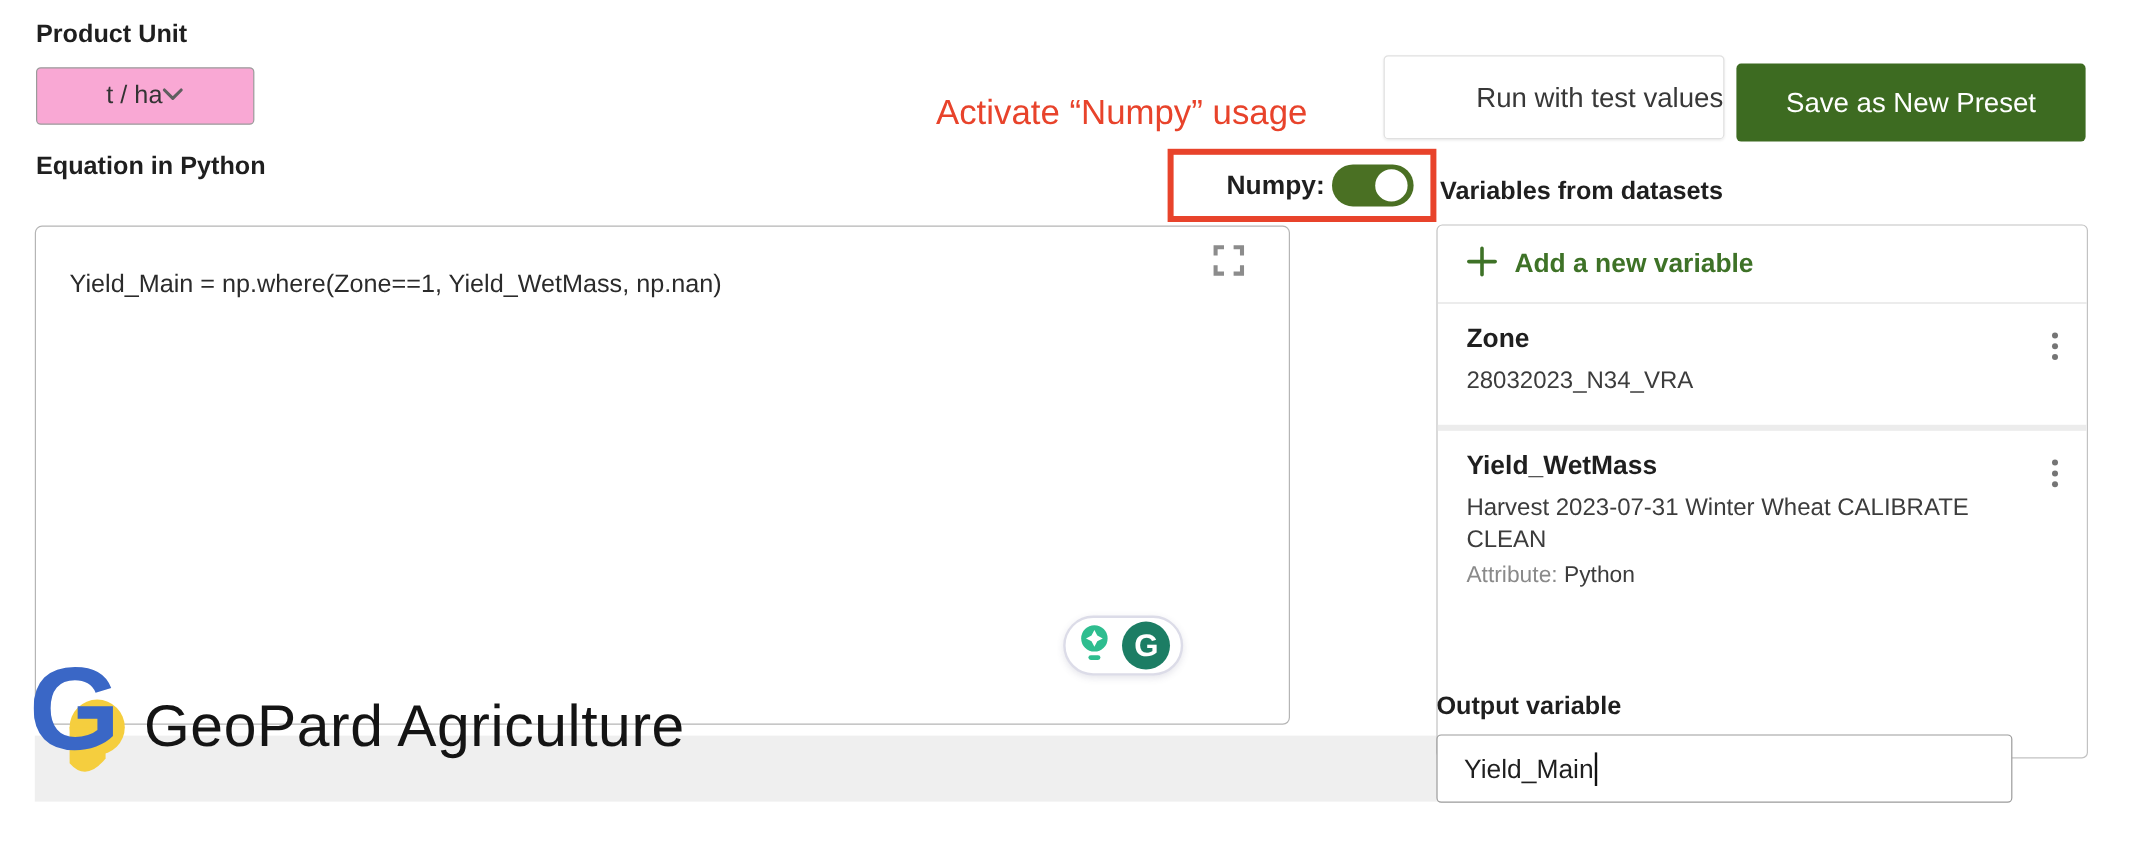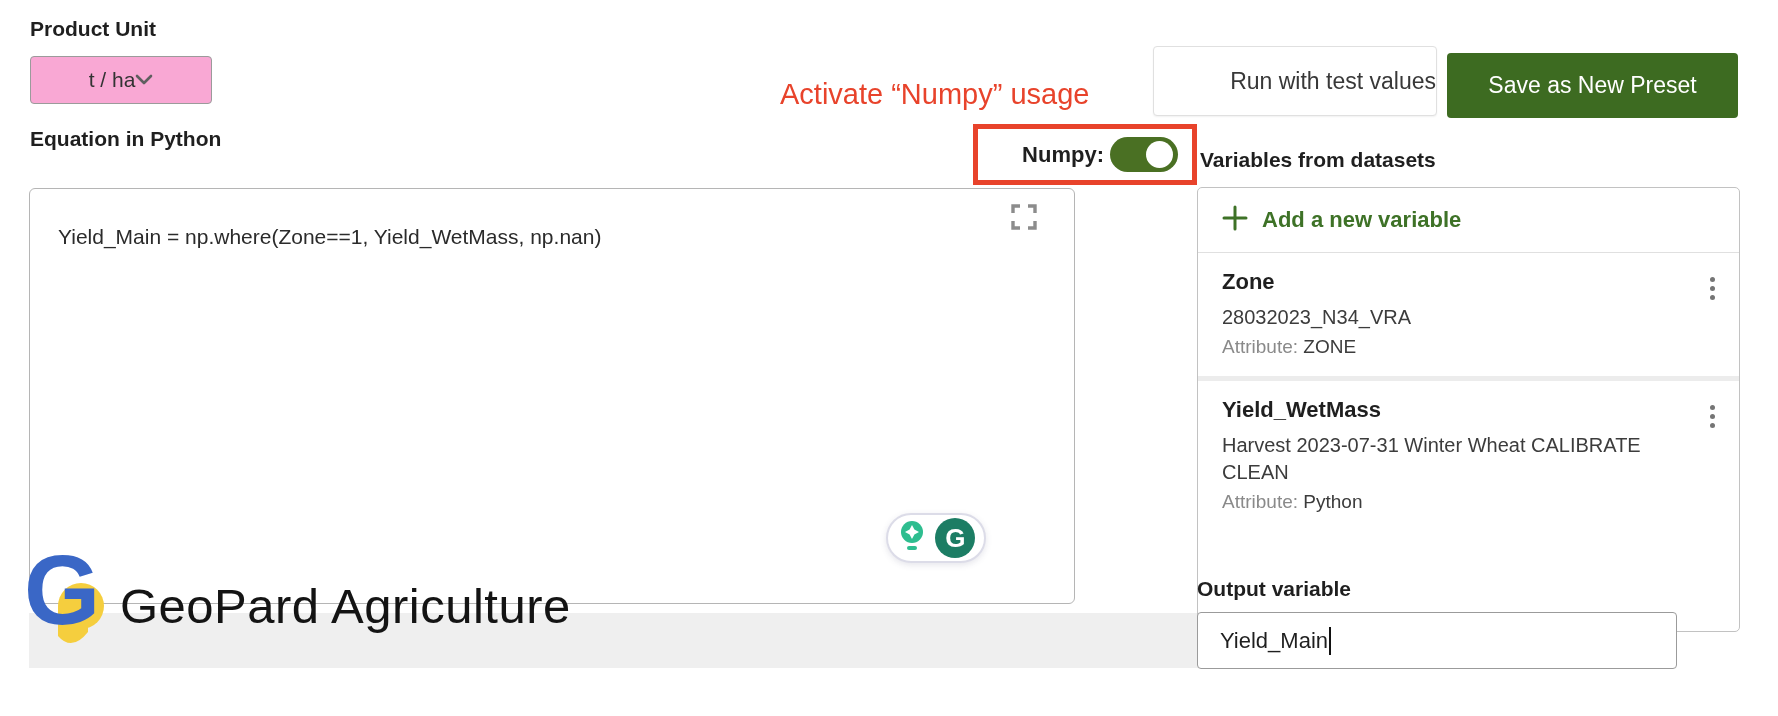--- a/index.html
+++ b/index.html
@@ -208,24 +208,20 @@
             <path d="M13 2 V24 M2 13 H24" stroke="#3e7227" stroke-width="3" stroke-linecap="round"></path>
           </svg>
       </span>
       <span class="add-label">Add a new variable</span>
     </div>
     <div class="divider-thin"></div>
 
     <div class="var-card">
       <div class="var-name">Zone</div>
       <div class="var-dataset">28032023_N34_VRA</div>
-      <div class="var-attr">
-        <span class="attr-label">Attribute:</span>
-        <span class="attr-value">ZONE</span>
-      </div>
       <div class="kebab">
           <i></i>
           <i></i>
           <i></i>
         </div>
     </div>
 
     <div class="divider-thick"></div>
 
     <div class="var-card">

